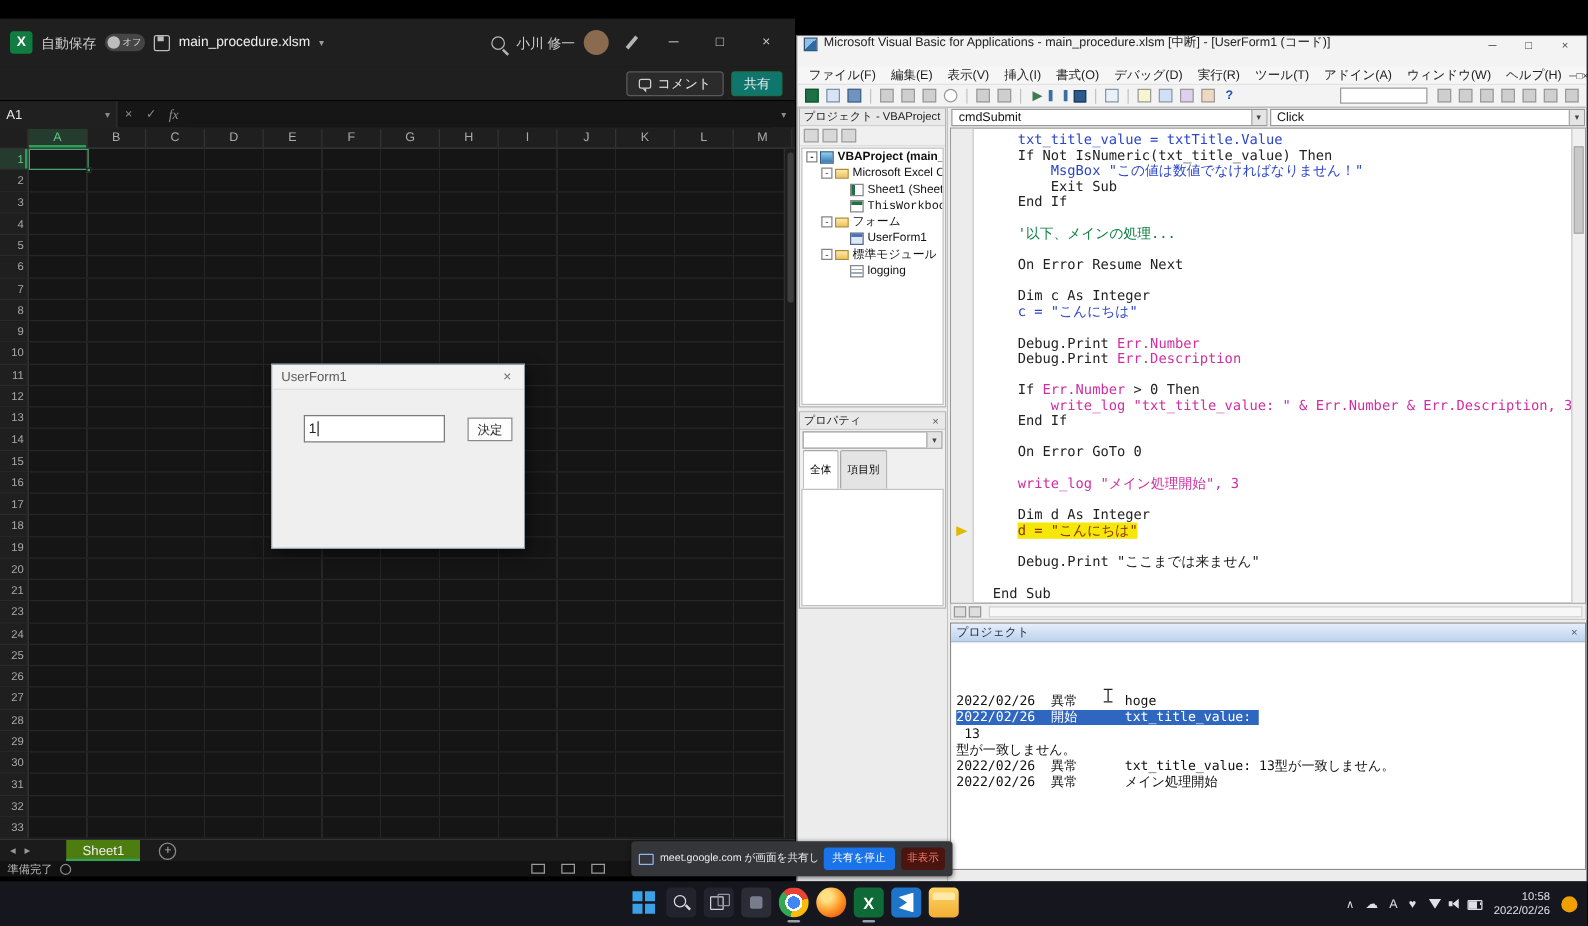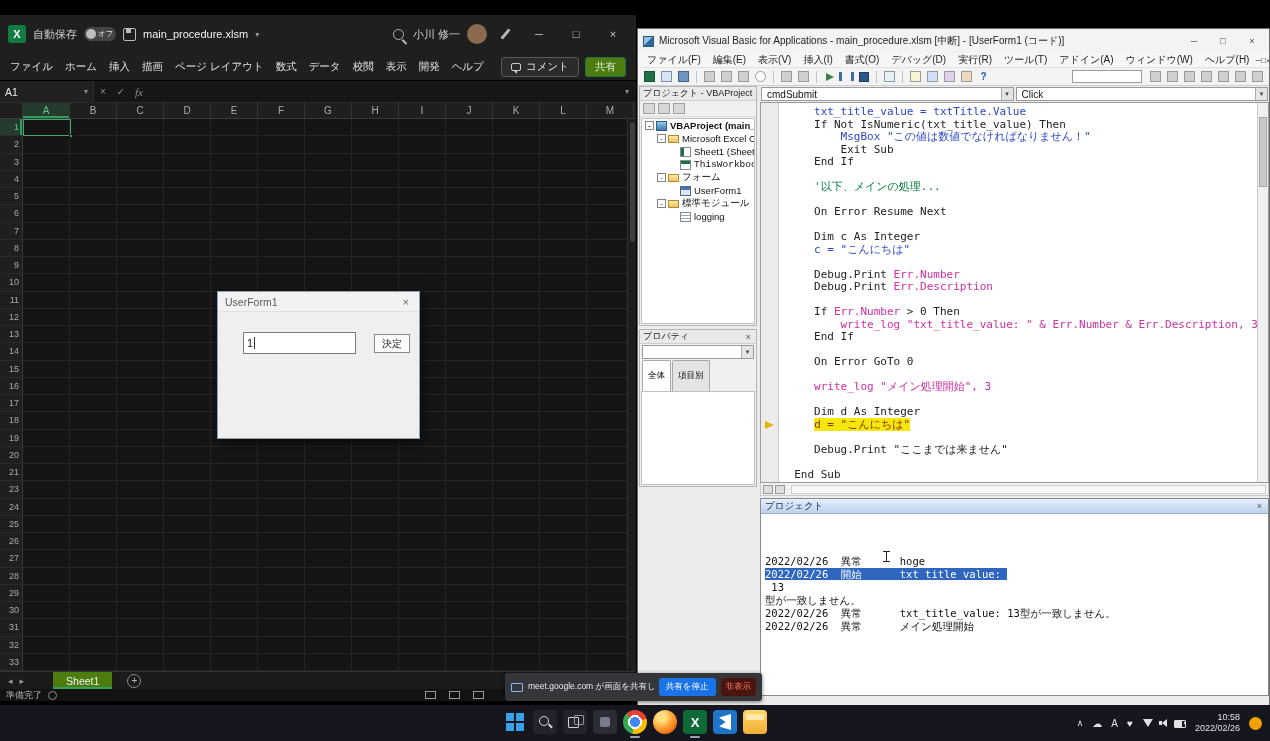--- a/index.html
+++ b/index.html
@@ -21,21 +21,21 @@
 .chev{color:#9a9a9a;font-size:8px}
 .search-ic{width:11px;height:11px;border:1.5px solid #b5b5b5;border-radius:50%;position:relative;margin-right:2px;flex:none}
 .search-ic::after{content:"";position:absolute;left:9px;top:9px;width:6px;height:1.5px;background:#b5b5b5;transform:rotate(45deg);transform-origin:0 0}
 .avatar{width:20px;height:20px;border-radius:50%;background:#8a6b4f;flex:none}
 .pen-ic{width:3px;height:12px;background:#b5b5b5;transform:rotate(40deg);margin:0 10px;flex:none}
 .wbtn{width:30px;text-align:center;color:#c9c9c9;font-size:11px;padding:4px 0;flex:none}
 .xl-ribbon{height:28px;background:#1f1f1f;display:flex;align-items:center;padding:0 4px;border-bottom:1px solid #000}
 .xl-tabs{display:flex;height:100%}
 .xl-tab{padding:7px 6px 6px;font-size:10.5px;color:#e0e0e0;white-space:nowrap}
 .cmt-btn,.share-btn{display:flex;align-items:center;gap:5px;height:20px;padding:0 9px;border-radius:3px;border:1px solid #5a5a5a;background:#2b2b2b;color:#e8e8e8;font-size:10.5px;margin-right:6px;font-family:inherit;white-space:nowrap}
-.share-btn{background:#4d7c0f;border-color:#1e7145}
+.share-btn{background:#0f766e;border-color:#1e7145}
 .cmt-ic{width:10px;height:8px;border:1.2px solid #cfcfcf;border-radius:2px;position:relative}
 .cmt-ic::after{content:"";position:absolute;left:2px;bottom:-4px;border-left:3px solid transparent;border-top:3px solid #cfcfcf}
 .xl-formula{height:22px;background:#161616;display:flex;align-items:center;border-bottom:1px solid #2a2a2a}
 .namebox{width:94px;height:100%;background:#202020;border-right:1px solid #2f2f2f;color:#e8e8e8;font-size:10.5px;display:flex;align-items:center;padding:0 5px}
 .nb-arrow{color:#8a8a8a;font-size:8px;margin-left:auto}
 .fb-btn{width:18px;text-align:center;color:#8f8f8f;font-size:10px}
 .fx{font-style:italic;font-family:"Liberation Serif","DejaVu Serif",serif;font-size:11px}
 .fb-input{flex:1;height:100%;background:#161616}
 .fb-exp{width:18px;color:#8a8a8a;font-size:8px;text-align:center}
 .xl-grid{position:relative;flex:1;display:flex;flex-direction:column;background:#151515;overflow:hidden}
@@ -66,21 +66,21 @@
 #userform{position:absolute;left:217px;top:291px;width:203px;height:148px;background:#f0f0f0;border:1px solid #8f9fae;box-shadow:3px 4px 12px rgba(0,0,0,.55);z-index:10;font-size:10.5px}
 .uf-title{height:19px;display:flex;align-items:center;padding:0 7px;color:#5a5a5a;background:#f2f2f2}
 .uf-close{margin-left:auto;color:#666;font-size:11px;padding:0 3px}
 .uf-body{position:relative;height:127px;background:#efefef;border-top:1px solid #e0e0e0}
 .uf-input{position:absolute;left:25px;top:20px;width:113px;height:22px;background:#fff;border:1px solid #7b7b7b;display:flex;align-items:center;padding:0 3px;font-size:11px;color:#222}
 .uf-caret{width:1px;height:12px;background:#333;margin-left:1px}
 .uf-btn{position:absolute;left:156px;top:22px;width:36px;height:19px;background:#fdfdfd;border:1px solid #8a8a8a;font-size:10px;font-family:inherit;color:#222}
 
 
 #vba{position:absolute;left:637px;top:28px;width:633px;height:678px;background:#ececec;border:1px solid #6a6a6a;display:flex;flex-direction:column;z-index:2}
-.vb-titlebar{height:17px;background:#f3f3f3;display:flex;align-items:center;gap:5px;padding:12px 5px;font-size:10px;color:#222}
+.vb-titlebar{height:17px;background:#f3f3f3;display:flex;align-items:flex-end;gap:5px;padding:12px 5px;font-size:10px;color:#222}
 .vb-appicon{width:11px;height:11px;background:linear-gradient(135deg,#8fc0e8 50%,#2d6ca2 50%);border:1px solid #33557a;flex:none}
 .vb-title{flex:1;white-space:nowrap;overflow:hidden}
 .vb-wbtn{width:24px;text-align:center;color:#444;font-size:9px}
 .vb-menubar{height:15px;background:#f6f6f6;display:flex;align-items:center;font-size:10px;color:#222;padding:0 3px;border-bottom:1px solid #e2e2e2}
 .vb-menus{display:flex}
 .vb-menu{padding:1px 6px;white-space:nowrap}
 .mdi-btn{width:16px;text-align:center;color:#333;font-size:8px}
 .vb-toolbar{height:18px;background:#f3f3f3;border-bottom:1px solid #cfcfcf;display:flex;align-items:center;padding:0 4px;gap:2px}
 .tb-group{display:flex;align-items:center;gap:2px}
 .vb-sep{width:1px;height:12px;background:#c4c4c4;margin:0 3px}
@@ -221,33 +221,20 @@
       <span class="spacer"></span>
       <span class="search-ic"></span>
       <span>小川 修一</span>
       <span class="avatar"></span>
       <span class="pen-ic"></span>
       <span class="wbtn">─</span>
       <span class="wbtn">□</span>
       <span class="wbtn">×</span>
     </div>
     <div class="xl-ribbon">
-      <div class="xl-tabs">
-          <div class="xl-tab">ファイル</div>
-          <div class="xl-tab">ホーム</div>
-          <div class="xl-tab">挿入</div>
-          <div class="xl-tab">描画</div>
-          <div class="xl-tab">ページ レイアウト</div>
-          <div class="xl-tab">数式</div>
-          <div class="xl-tab">データ</div>
-          <div class="xl-tab">校閲</div>
-          <div class="xl-tab">表示</div>
-          <div class="xl-tab">開発</div>
-          <div class="xl-tab">ヘルプ</div>
-        </div>
       <div class="spacer"></div>
       <button class="cmt-btn">
         <span class="cmt-ic"></span>
         <span>コメント</span>
       </button>
       <button class="share-btn">
         <span>共有</span>
       </button>
     </div>
     <div class="xl-formula">

